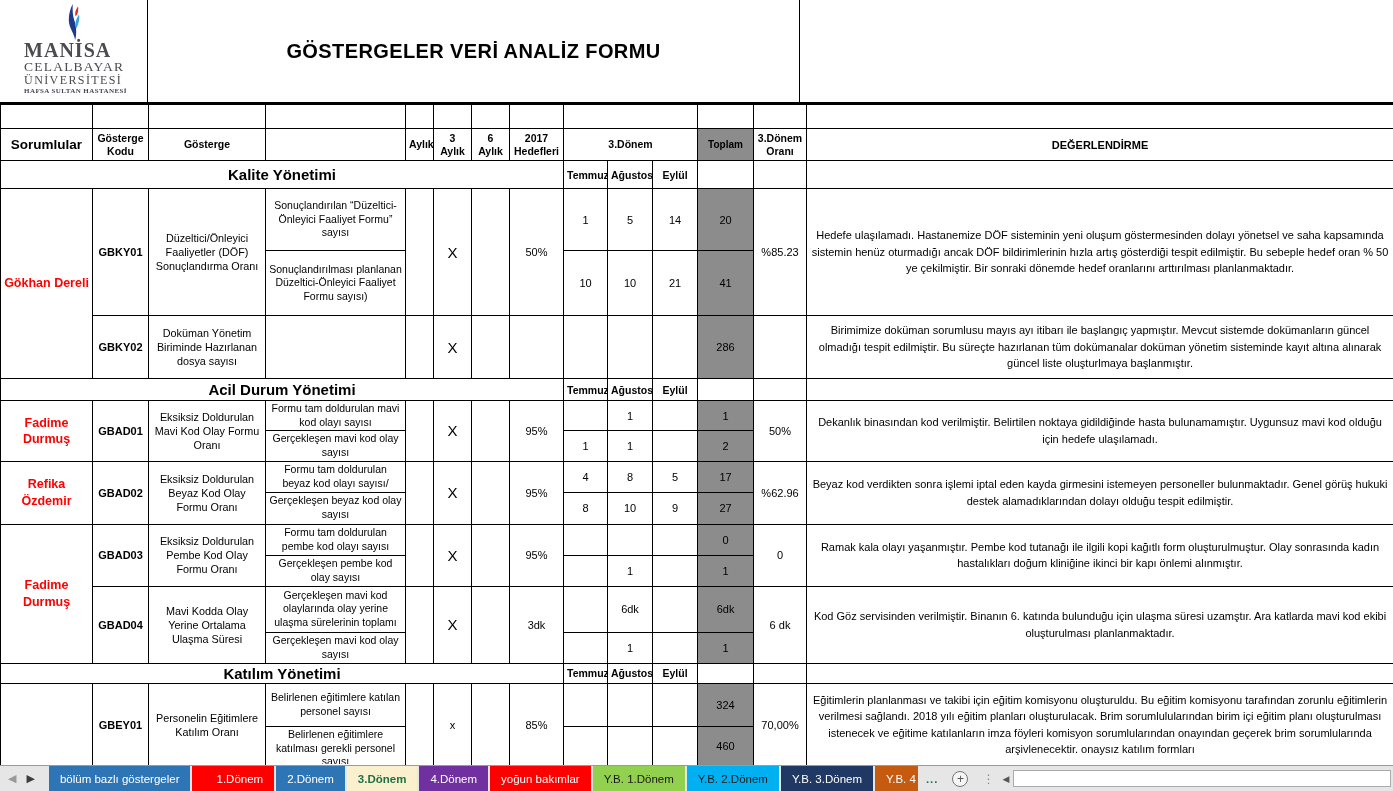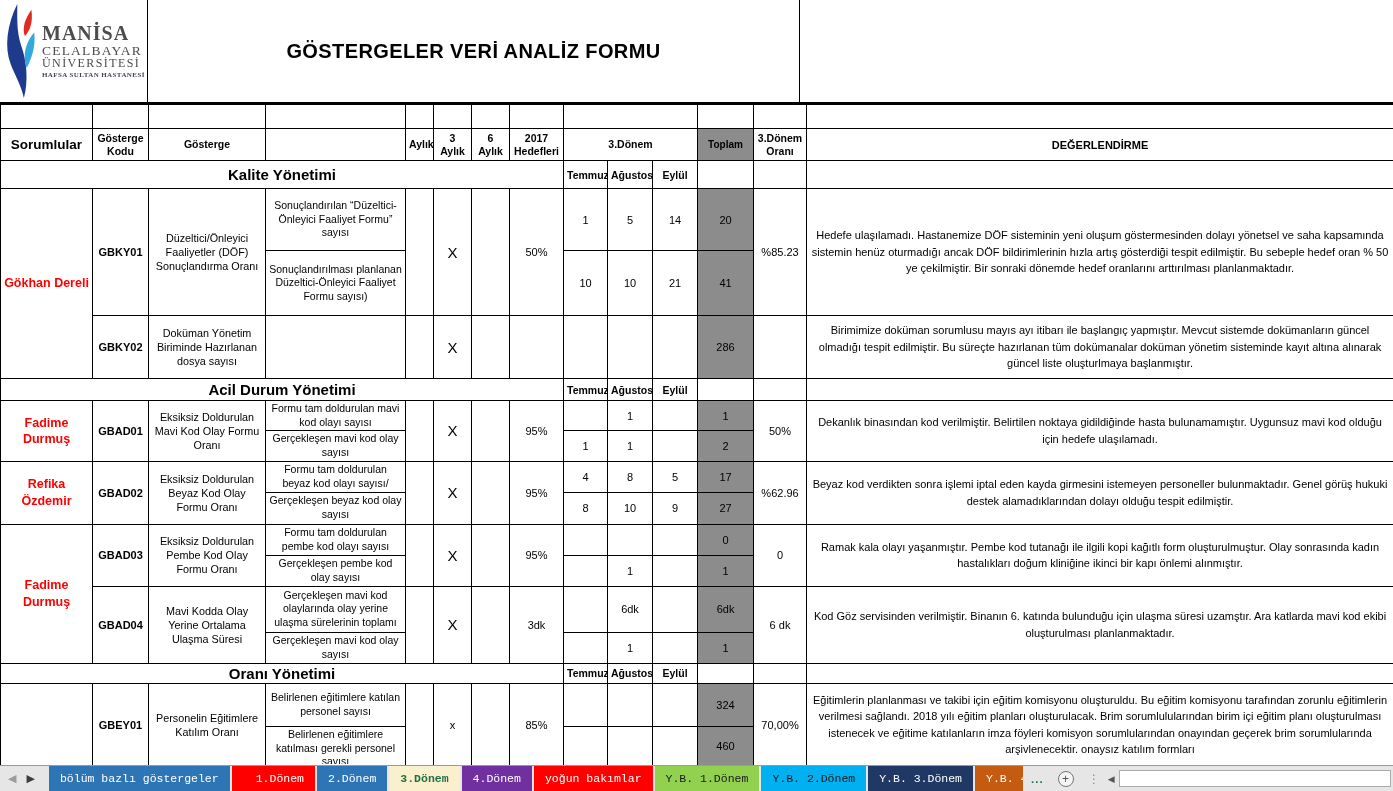--- a/index.html
+++ b/index.html
@@ -2,21 +2,21 @@
 <html><head>
 <meta charset="utf-8">
 <style>
   * { box-sizing: border-box; }
   html,body { margin:0; padding:0; }
   body { font-family: "Liberation Sans", sans-serif; background:#fff; }
   .sheet { position:relative; width:1393px; height:791px; background:#fff; overflow:hidden; }
 
   
   .top-band { display:flex; height:104px; border-bottom:2px solid #000; }
-  .logo-cell { width:148px; border-right:1px solid #000; display:flex; align-items:center; padding:4px 2px 4px 4px; }
+  .logo-cell { width:148px; border-right:1px solid #000; display:flex; align-items:center; padding:4px 2px 4px 4px;flex-direction:column; }
   .logo-flame { flex:0 0 36px; height:94px; }
   .logo-text { display:flex; flex-direction:column; justify-content:center; margin-left:2px;
                font-family:"Liberation Serif", serif; color:#4c4c50; line-height:1.02; }
   .logo-l1 { font-size:20px; font-weight:bold; letter-spacing:1px; }
   .logo-l2 { font-size:13.5px; letter-spacing:1.2px; }
   .logo-l3 { font-size:12px; letter-spacing:1.4px; }
   .logo-l4 { font-size:7px; font-weight:bold; letter-spacing:0.4px; color:#44455c; margin-top:2px; }
   .title-cell { width:652px; border-right:1px solid #000; display:flex; align-items:center; justify-content:center;
                 font-size:20px; font-weight:bold; letter-spacing:0.4px; color:#000; }
   .band-right { flex:1; }
@@ -60,21 +60,21 @@
   td.eval { text-align:left; border:2px solid #000; padding:3px 8px; font-size:11px; line-height:1.5; }
   .clip { overflow:hidden; }
 
   
   .tabbar { position:absolute; left:0; right:0; bottom:0; height:26px; background:#e6e6e6;
             border-top:1px solid #9b9b9b; display:flex; align-items:stretch; font-size:11.5px; }
   .nav-arrows { display:flex; align-items:center; gap:10px; padding:0 14px 0 8px; }
   .nav-arrows span { font-size:11px; line-height:1; }
   .nav-left  { color:#9a9a9a; }
   .nav-right { color:#3c3c3c; }
-  .tab { display:flex; align-items:center; padding:0 11px; margin-right:2px; white-space:nowrap; cursor:default;font-family:Liberation Mono, monospace; }
+  .tab { display:flex; align-items:center; padding:0 11px; margin-right:2px; white-space:nowrap; cursor:default; }
   .tab.active { font-weight:bold; }
   .tab.truncated { max-width:48px; overflow:hidden; padding-right:2px; }
   .more-tabs { display:flex; align-items:center; color:#217346; font-weight:bold; padding:0 6px; letter-spacing:1px; }
   .add-sheet { align-self:center; width:16px; height:16px; border:1px solid #767676; border-radius:50%;
                display:flex; align-items:center; justify-content:center; color:#555; font-size:12px;
                line-height:1; margin:0 8px; background:#f5f5f5; }
   .dots { align-self:center; color:#8a8a8a; font-size:12px; margin:0 6px; }
   .hscroll-arrow { align-self:center; color:#555; font-size:9px; margin:0 4px 0 2px; }
   .hscroll-track { align-self:center; flex:1; height:17px; background:#ffffff; border:1px solid #ababab; margin-right:2px; }
 </style>
@@ -329,21 +329,21 @@
     </tr>
     <tr class="r-ad4b">
       <td class="sub">Gerçekleşen mavi kod olay sayısı</td>
       <td class="num"></td>
       <td class="num">1</td>
       <td class="num"></td>
       <td class="toplam">1</td>
     </tr>
 
     <tr class="r-sec3">
-      <td class="section-name" colspan="8">Oranı Yönetimi</td>
+      <td class="section-name" colspan="8">Katılım Yönetimi</td>
       <td class="month-h">Temmuz</td>
       <td class="month-h">Ağustos</td>
       <td class="month-h">Eylül</td>
       <td class="toplam" style="background:#fff"></td>
       <td></td>
       <td></td>
     </tr>
 
     <tr class="r-ey1a">
       <td class="sorumlu" rowspan="2"></td>

